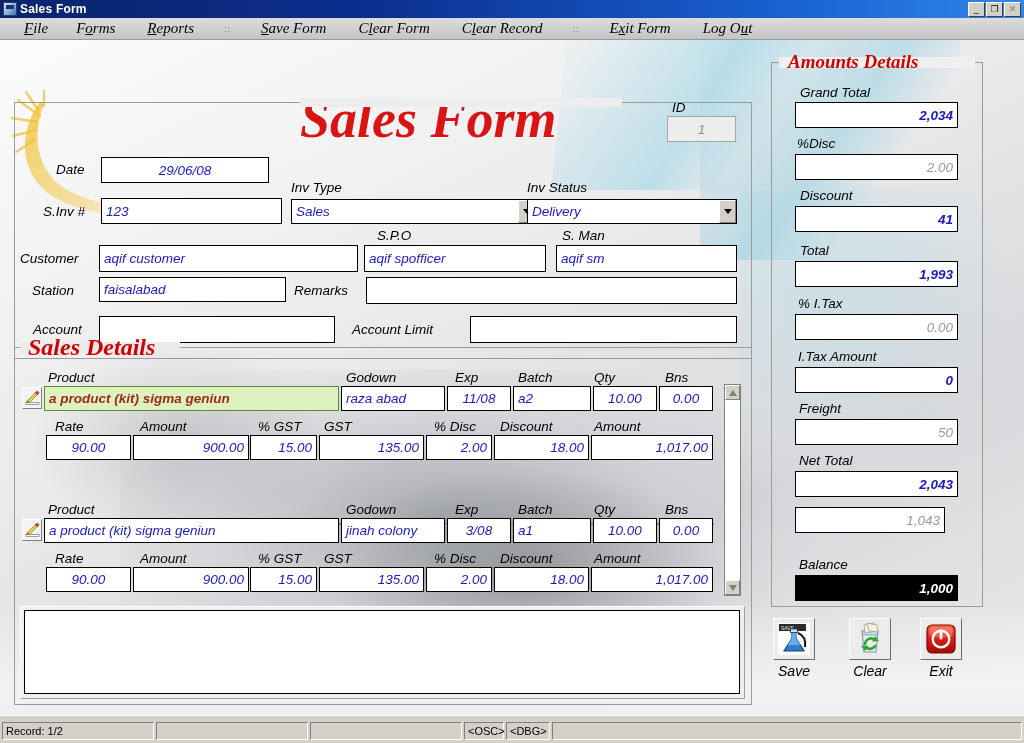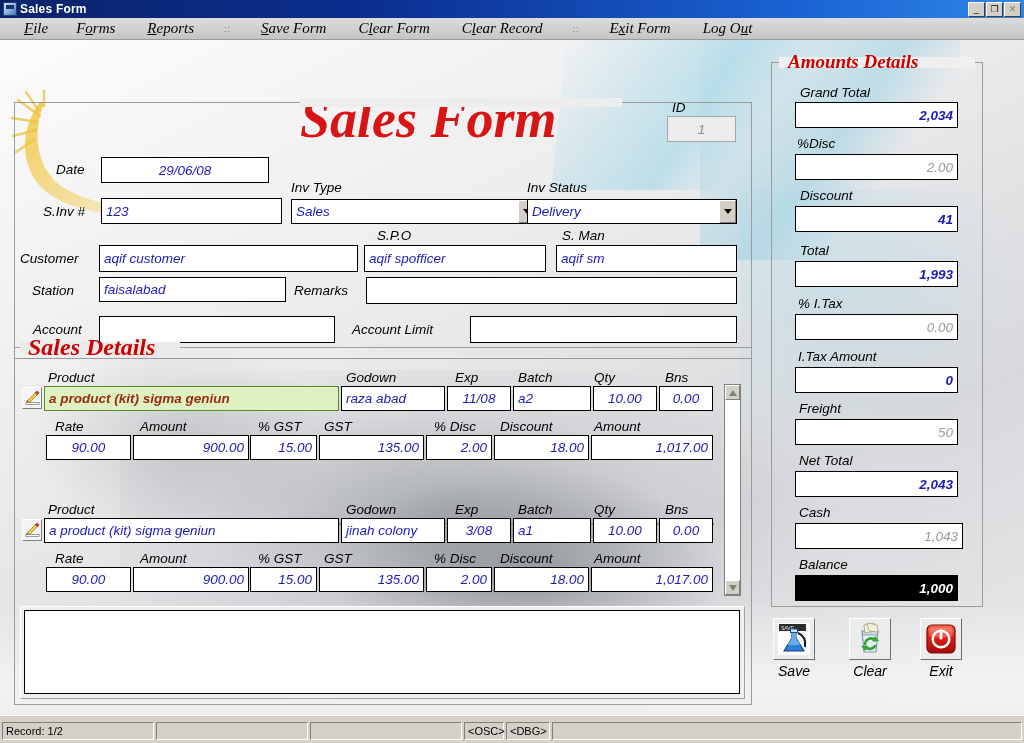--- a/index.html
+++ b/index.html
@@ -513,21 +513,21 @@
     <div class="lbl" style="left:798px; top:309px;">I.Tax Amount</div>
     <div class="fld right" style="left:795px; top:327px; width:163px; height:26px; font-weight:bold;">0</div>
 
     <div class="lbl" style="left:799px; top:361px;">Freight</div>
     <div class="fld right dis2" style="left:795px; top:379px; width:163px; height:26px;">50</div>
 
     <div class="lbl" style="left:799px; top:413px;">Net Total</div>
     <div class="fld right" style="left:795px; top:431px; width:163px; height:26px; font-weight:bold;">2,043</div>
 
     <div class="lbl" style="left:799px; top:465px;">Cash</div>
-    <div class="fld right dis2" style="left:795px; top:483px; width:168px; height:26px;text-align:right;">1,043</div>
+    <div class="fld right dis2" style="left:795px; top:467px; width:150px; height:26px;text-align:right;">1,043</div>
 
     <div class="lbl" style="left:799px; top:517px;">Balance</div>
     <div class="fld right black" style="left:795px; top:535px; width:163px; height:26px;">1,000</div>
 
     <div class="actbtn" style="left:770px; top:578px; width:48px;">
       <div class="ico">
         <svg width="36" height="36" viewBox="0 0 36 36">
           <rect x="2" y="2" width="32" height="32" fill="#fdfdfd"></rect>
           <rect x="3" y="3" width="27" height="7" fill="#2b2b2b"></rect>
           <text x="5" y="9" font-size="5" fill="#e8e8e8" font-family="Liberation Sans, sans-serif">SAVE</text>

